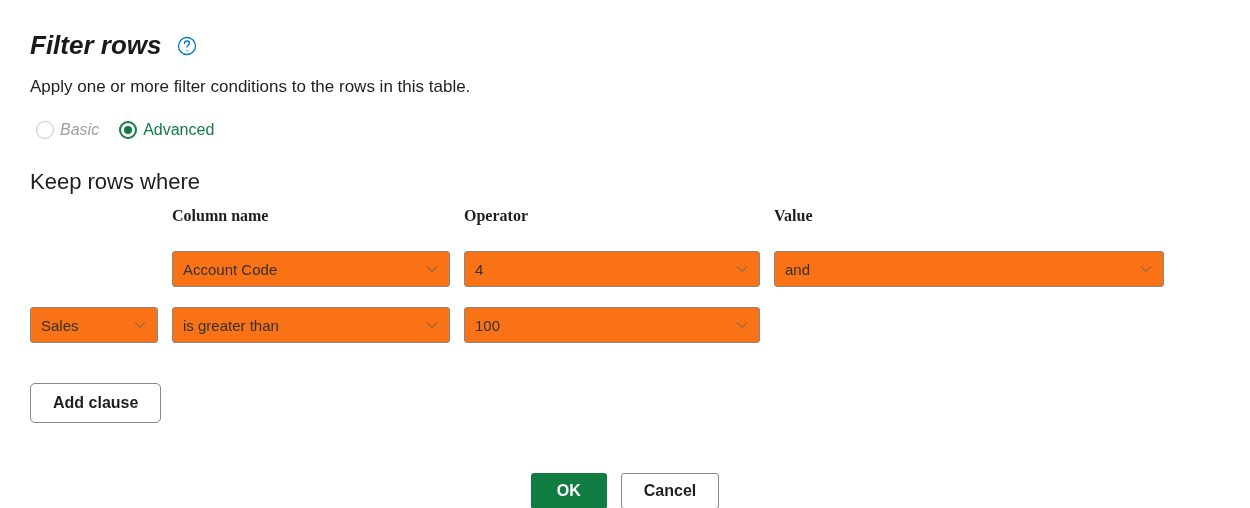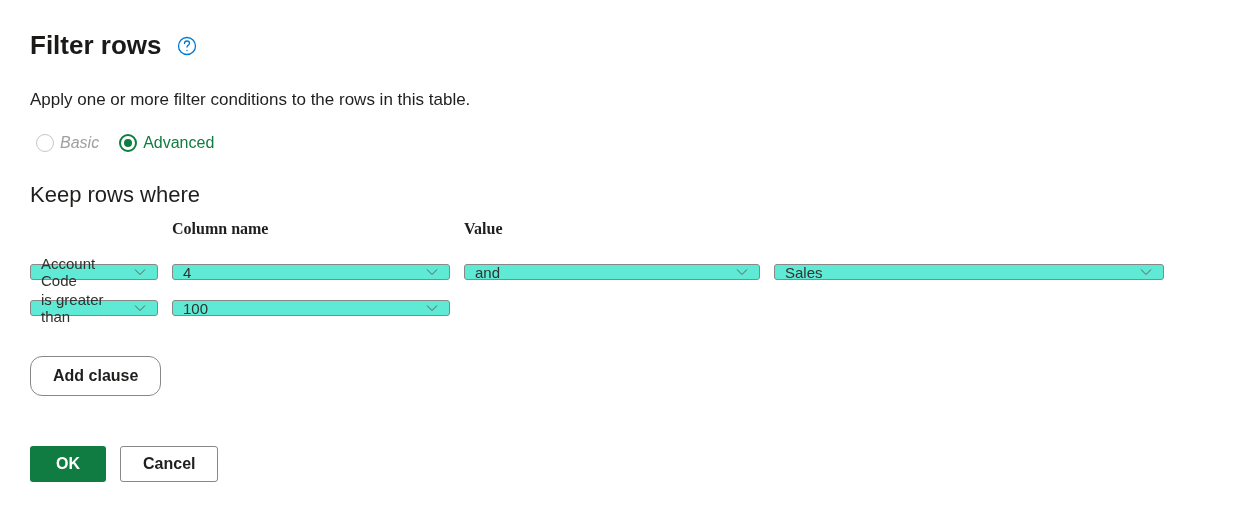--- a/index.html
+++ b/index.html
@@ -12,21 +12,22 @@
       background: #ffffff;
       padding: 30px 30px 30px 30px;
       width: 1250px;
       color: #323130;
       font-size: 14px;
     }
     .header-row {
       display: flex;
       align-items: center;
       gap: 16px;
-      margin-bottom: 29px;
+      margin-bottom: 16px;
+      font-style: italic;
     }
     .title {
       font-size: 26px;
       font-weight: 700;
       color: #1b1a19;
     }
     .help-icon {
       width: 20px;
       height: 20px;
       color: #0078d4;
@@ -107,55 +108,55 @@
       font-weight: 700;
       color: #201f1e;
       margin-bottom: 6px;
       font-family: Liberation Serif, serif;
     }
     .field-wrap {
       display: flex;
       flex-direction: column;
     }
     .combo {
-      height: 16px;
+      height: 36px;
       border: 1px solid #8a8886;
       border-radius: 3px;
-      background: #5eead4;
+      background: #f97316;
       display: flex;
       align-items: center;
       justify-content: space-between;
       padding: 0 10px;
       font-size: 15px;
       color: #323130;
       cursor: pointer;
     }
     .combo .txt {
       flex: 1;
       text-align: left;
     }
     .chev {
       width: 14px;
       height: 14px;
       flex-shrink: 0;
       margin-left: 8px;
     }
     .add-clause-btn {
       border: 1px solid #8a8886;
-      border-radius: 12px;
+      border-radius: 5px;
       background: #ffffff;
       padding: 10px 22px;
       font-size: 16px;
       font-weight: 600;
       color: #201f1e;
       cursor: pointer;
     }
     .footer {
       display: flex;
-      justify-content: flex-start;
+      justify-content: center;
       gap: 14px;
       margin-top: 50px;
       padding-right: 0;
     }
     .btn-primary {
       background: #107c41;
       color: #ffffff;
       border: none;
       border-radius: 3px;
       padding: 8px 26px;
@@ -208,20 +209,23 @@
 
 <p class="keep-label">Keep rows where</p>
 
 <div class="grid">
 
   <div class="cell-empty"></div>
   <div class="field-wrap">
       <div class="col-header">Column name</div>
     </div>
   <div class="field-wrap">
+      <div class="col-header">Operator</div>
+    </div>
+  <div class="field-wrap">
       <div class="col-header">Value</div>
     </div>
 
   <div class="cell-empty"></div>
   <div class="field-wrap">
     <div class="combo">
       <span class="txt">Account Code</span>
       <svg class="chev" viewBox="0 0 14 14">
           <path d="M2 4.5 L7 9.5 L12 4.5" stroke="#605e5c" stroke-width="1" fill="none"></path>
         </svg>

